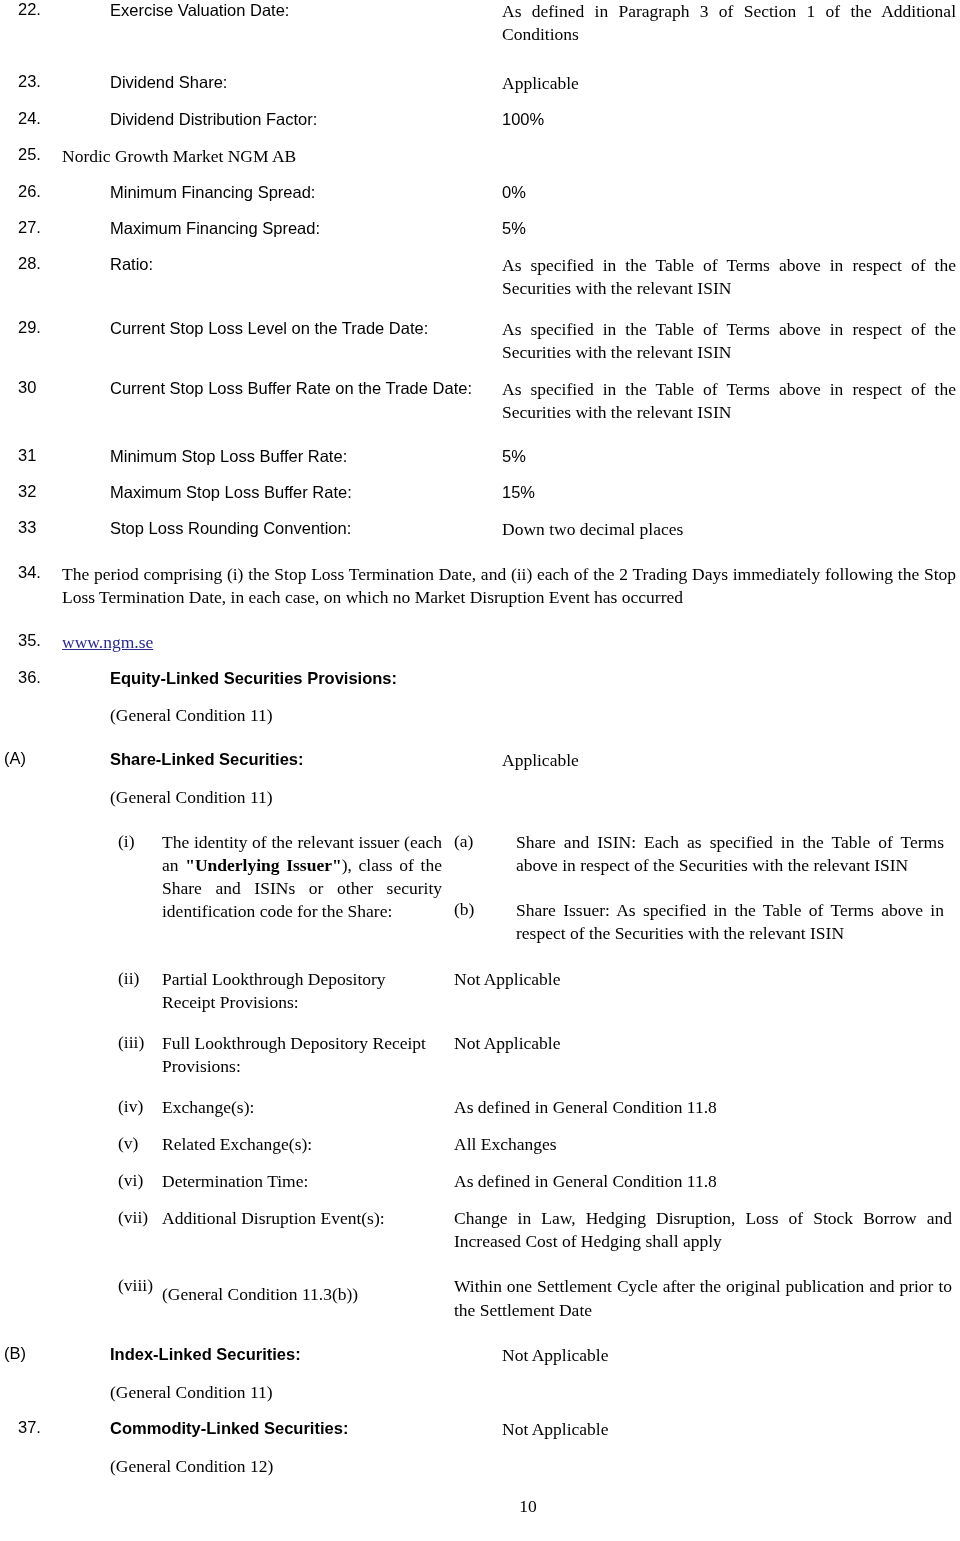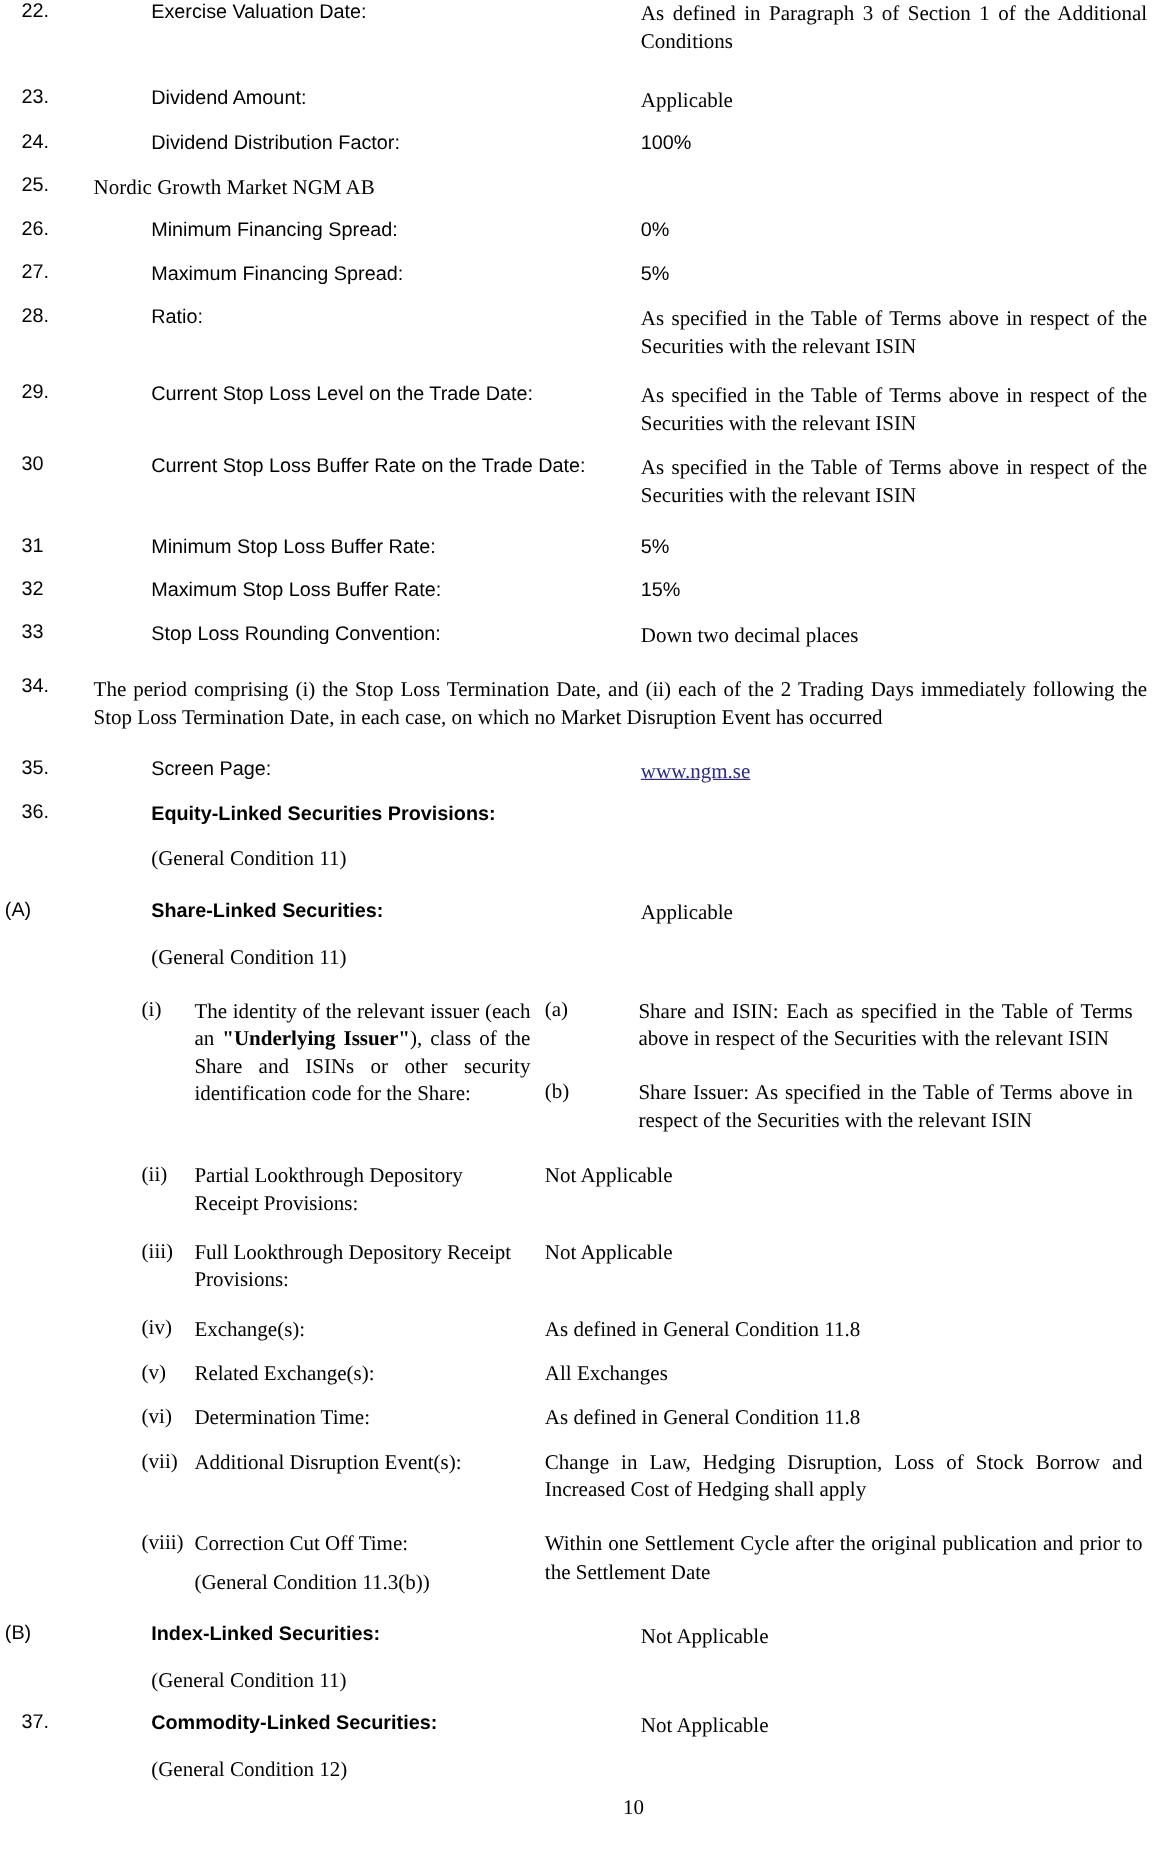--- a/index.html
+++ b/index.html
@@ -20,21 +20,20 @@
     width: 960px;
     height: 1541px;
     padding: 0;
     box-sizing: border-box;
   }
   .row {
     display: flex;
     width: 100%;
     box-sizing: border-box;
     align-items: flex-start;
-    gap: 16px;
   }
   .num {
     width: 62px;
     flex: 0 0 62px;
     padding-left: 18px;
     box-sizing: border-box;
   }
   .label {
     width: 392px;
     flex: 0 0 392px;
@@ -133,21 +132,21 @@
   <div class="row">
     <div class="num sans">22.</div>
     <div class="label sans lh-normal">Exercise Valuation Date:</div>
     <div class="value serif justify lh-normal">As defined in Paragraph 3 of Section 1 of the Additional Conditions</div>
   </div>
 
   <div class="gap-26"></div>
 
   <div class="row">
     <div class="num sans">23.</div>
-    <div class="label sans lh-normal">Dividend Amount:</div>
+    <div class="label sans lh-normal">Dividend Share:</div>
     <div class="value serif lh-normal">Applicable</div>
   </div>
 
   <div class="gap-14"></div>
 
   <div class="row">
     <div class="num sans">24.</div>
     <div class="label sans lh-normal">Dividend Distribution Factor:</div>
     <div class="value sans lh-normal">100%</div>
   </div>
@@ -227,21 +226,20 @@
 
   <div class="row">
     <div class="num sans">34.</div>
     <div class="value serif justify lh-normal">The period comprising (i) the Stop Loss Termination Date, and (ii) each of the 2 Trading Days immediately following the Stop Loss Termination Date, in each case, on which no Market Disruption Event has occurred</div>
   </div>
 
   <div class="gap-22"></div>
 
   <div class="row">
     <div class="num sans">35.</div>
-    <div class="label sans lh-normal">Screen Page:</div>
     <div class="value serif lh-normal"><a class="link" href="#">www.ngm.se</a></div>
   </div>
 
   <div class="gap-14"></div>
 
   <div class="row">
     <div class="num sans">36.</div>
     <div class="label sans bold lh-normal">Equity-Linked Securities Provisions:</div>
     <div class="value"></div>
   </div>
@@ -342,21 +340,20 @@
     <div class="sub-label serif lh-normal">Additional Disruption Event(s):</div>
     <div class="sub-value serif justify lh-normal">Change in Law, Hedging Disruption, Loss of Stock Borrow and Increased Cost of Hedging shall apply</div>
   </div>
 
   <div class="gap-22"></div>
 
   <div class="sub-row">
     <div class="sub-indent"></div>
     <div class="sub-num serif">(viii)</div>
     <div class="sub-label serif lh-normal">
-      <div>Correction Cut Off Time:</div>
       <div class="gap-8"></div>
       <div>(General Condition 11.3(b))</div>
     </div>
     <div class="sub-value serif justify lh-normal">Within one Settlement Cycle after the original publication and prior to the Settlement Date</div>
   </div>
 
   <div class="gap-22"></div>
 
   <div class="row">
     <div class="alpha-col sans">(B)</div>

